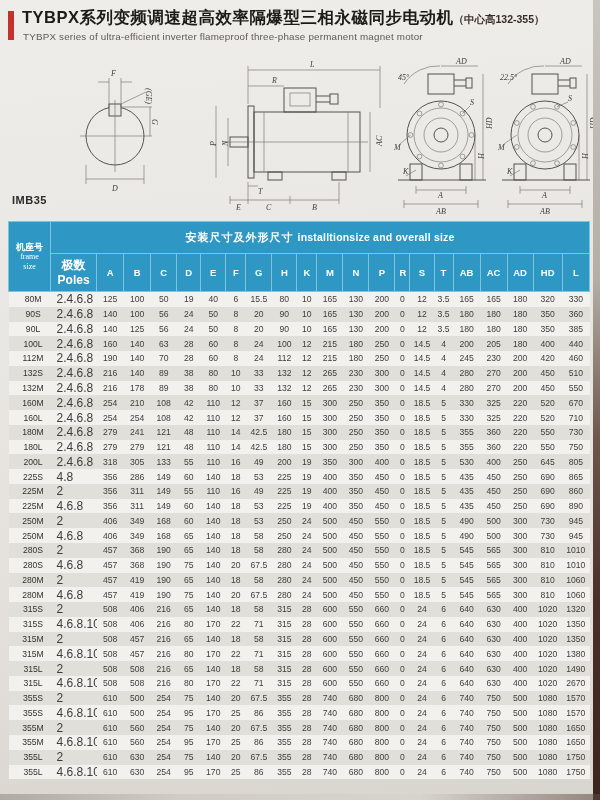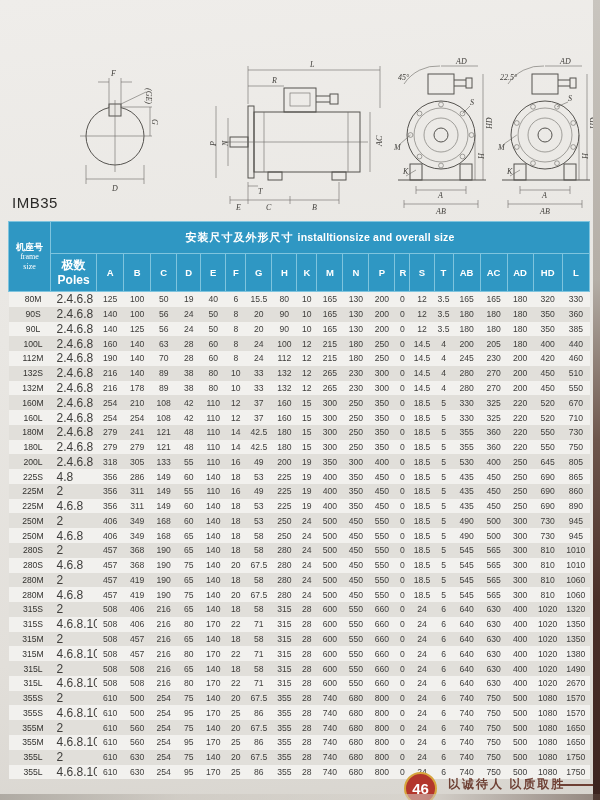--- a/index.html
+++ b/index.html
@@ -30,21 +30,21 @@
   .t-en{margin-left:15px;margin-top:2px;font-size:9.8px;color:#5c5a57;letter-spacing:.2px;white-space:nowrap;}
 
   
   .diagrams{position:absolute;top:58px;left:0;width:600px;height:160px;}
   .diagrams svg{position:absolute;top:0;}
   .dline{stroke:#55534f;stroke-width:1;fill:none;}
   .thin{stroke:#6b6964;stroke-width:.6;fill:none;}
   .dim{stroke:#6b6964;stroke-width:.6;}
   .lbl{font-family:"Liberation Serif", serif;font-style:italic;font-size:8px;fill:#44423e;}
   .cap{font-family:Liberation Serif, serif;font-size:9px;fill:#44423e;margin-top:36px;}
-  .imb{position:absolute;left:12px;top:136px;font-size:15px;font-weight:normal;color:#2b2a28;letter-spacing:.5px;}
+  .imb{position:absolute;left:12px;top:136px;font-size:11px;font-weight:bold;color:#2b2a28;letter-spacing:.5px;}
 
   
   table.spec{
     position:absolute;top:221px;left:8px;width:582px;
     border-collapse:collapse;table-layout:fixed;
   }
   table.spec th{
     background:#2f97c3;color:#fff;font-weight:bold;
     border:1px solid #7fc4de;padding:4px;vertical-align:middle;text-align:center;
   }
@@ -71,20 +71,25 @@
     color:#fff;font-weight:bold;font-size:15px;text-align:center;line-height:29px;
   }
   .slogan{position:absolute;left:448px;top:10px;font-size:12px;font-weight:bold;color:#6e4034;letter-spacing:2px;white-space:nowrap;}
   .slogan-line{position:absolute;left:560px;top:18px;width:34px;height:1.5px;background:#6e4034;}
 </style>
 </head>
 <body>
 
 <div class="paper">
 
+  <div class="title-block">
+    <div class="accent-bar"></div>
+    <div class="t-zh"><span>TYBPX系列变频调速超高效率隔爆型三相永磁同步电动机</span><span class="t-note">（中心高132-355）</span></div>
+    <div class="t-en">TYBPX series of ultra-efficient inverter flameproof three-phase permanent magnet motor</div>
+  </div>
 
   <div class="diagrams">
 
     <svg style="left:58px" width="120" height="150" viewBox="0 0 120 150">
       <defs>
         <pattern id="hatch" width="6" height="6" patternTransform="rotate(45)" patternUnits="userSpaceOnUse">
           <line x1="0" y1="0" x2="0" y2="6" stroke="#8a8781" stroke-width="1"></line>
         </pattern>
       </defs>
       <circle cx="57" cy="78" r="29" fill="url(#hatch)" class="dline"></circle>
@@ -1092,21 +1097,16 @@
           <td>6</td>
           <td>740</td>
           <td>750</td>
           <td>500</td>
           <td>1080</td>
           <td>1750</td>
         </tr>
       </tbody>
   </table>
 
-  <div class="footer">
-    <div class="badge">46</div>
-    <div class="slogan">以诚待人 以质取胜</div>
-    <div class="slogan-line"></div>
-  </div>
 
   <div class="page-edge-right"></div>
   <div class="page-edge-bottom"></div>
 </div>
 
 </body></html>

